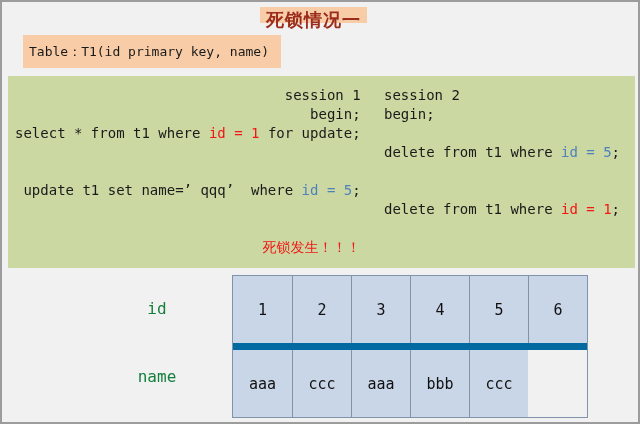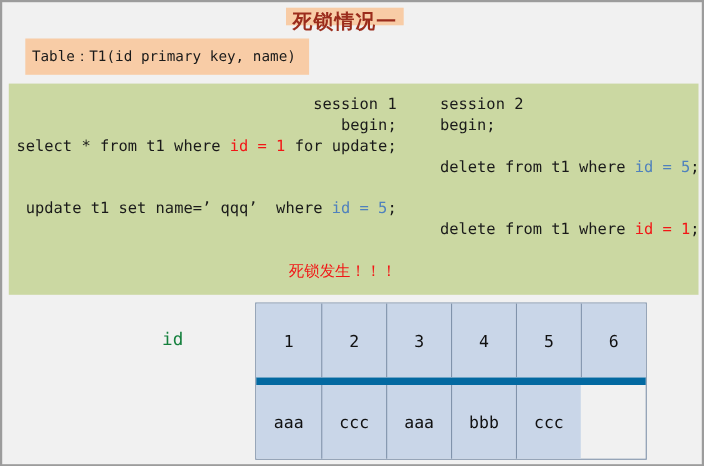--- a/index.html
+++ b/index.html
@@ -23,21 +23,21 @@
   }
   .sessions-panel {
     position:absolute; left:6px; top:74px; width:627px; height:192px;
     background:#cbd8a2;
   }
   .code-col {
     position:absolute; top:10px;
     font-size:14px; line-height:19px; color:#1a1a1a; white-space:pre;
   }
   .code-col.col1 { left:7px;text-align:right; }
-  .code-col.col2 { left:392px; }
+  .code-col.col2 { left:376px; }
   .row-label {
     position:absolute; left:100px; width:110px; text-align:center;
     color:#15803d; font-size:16px;
   }
   .row-label.id-label { top:297px; }
   .row-label.name-label { top:365px; }
   .grid-table {
     position:absolute; left:230px; top:273px;
     border:1px solid #8093ab; box-sizing:border-box;
   }
@@ -65,20 +65,21 @@
   <div class="title">死锁情况一</div>
 
   <div class="table-label">Table：T1(id primary key, name)</div>
 
   <div class="sessions-panel">
     <div class="code-col col1"><div class="code-line"><span>session 1</span></div><div class="code-line"><span>begin;</span></div><div class="code-line"><span>select * from t1 where </span><span style="color: rgb(242, 22, 22);">id = 1</span><span> for update;</span></div><div class="code-line">&nbsp;</div><div class="code-line">&nbsp;</div><div class="code-line"><span>update t1 set name=’ qqq’  where </span><span style="color: rgb(79, 129, 189);">id = 5</span><span>;</span></div><div class="code-line">&nbsp;</div><div class="code-line">&nbsp;</div><div class="code-line"><span style="color: rgb(242, 22, 22);">死锁发生！！！</span></div></div>
     <div class="code-col col2"><div class="code-line"><span>session 2</span></div><div class="code-line"><span>begin;</span></div><div class="code-line">&nbsp;</div><div class="code-line"><span>delete from t1 where </span><span style="color: rgb(79, 129, 189);">id = 5</span><span>;</span></div><div class="code-line">&nbsp;</div><div class="code-line">&nbsp;</div><div class="code-line"><span>delete from t1 where </span><span style="color: rgb(242, 22, 22);">id = 1</span><span>;</span></div></div>
   </div>
 
   <div class="row-label id-label">id</div>
+  <div class="row-label name-label">name</div>
 
   <div class="grid-table">
     <div class="grid-row">
       <div class="cell">1</div>
       <div class="cell">2</div>
       <div class="cell">3</div>
       <div class="cell">4</div>
       <div class="cell">5</div>
       <div class="cell">6</div>
     </div>

